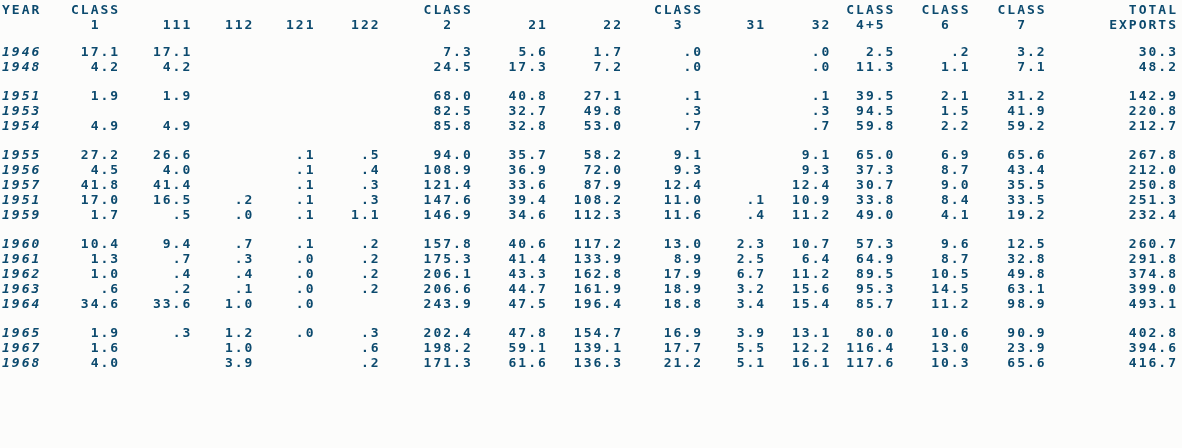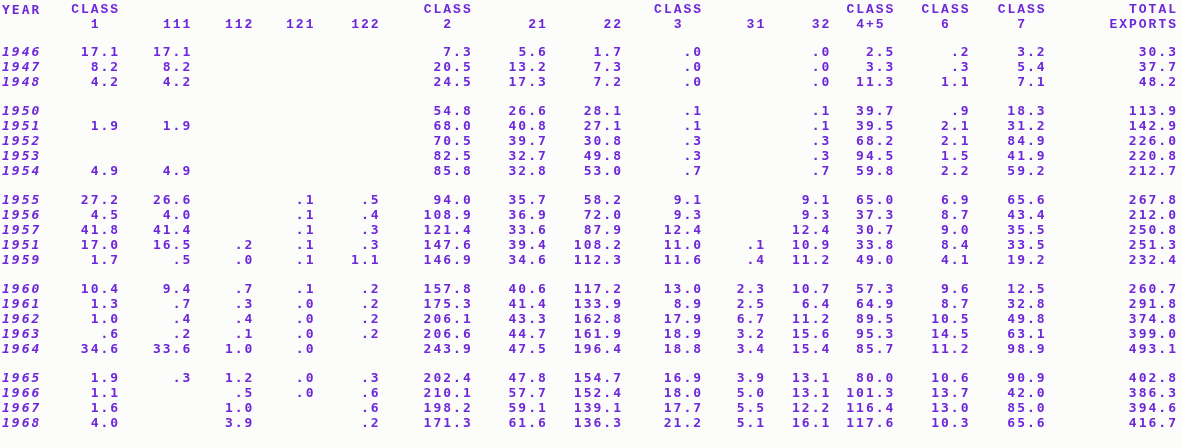--- a/index.html
+++ b/index.html
@@ -2,32 +2,32 @@
 <html><head>
 <meta charset="utf-8">
 <style>
   html,body{margin:0;padding:0;background:#fcfcfb;}
   body{width:1182px;height:448px;overflow:hidden;}
   .sheet{
     font-family:"DejaVu Sans Mono","Liberation Mono",monospace;
     font-weight:700;
     font-size:13px;
     letter-spacing:2px;
-    color:#6d28d9;
+    color:#0c4a6e;
     padding:2px 0 0 2px;
     -webkit-font-smoothing:antialiased;
   }
   table{border-collapse:collapse;table-layout:fixed;width:1176px;}
   th,td{padding:0;margin:0;white-space:nowrap;font-weight:700;}
   td{height:15px;line-height:15px;}
   th{vertical-align:top;}
   .hline{height:15px;line-height:15px;}
   .num{text-align:right;}
   .year{text-align:left;font-style:italic;}
-  th.right{text-align:right;font-family:Liberation Mono, monospace;}
+  th.right{text-align:right;}
   th.left{text-align:left;}
   .class-box{display:inline-block;text-align:center;}
   tr.headgap td{height:12px;line-height:12px;}
   tr.spacer td{height:14px;line-height:14px;}
 </style>
 </head>
 <body>
 
 <div class="sheet">
   <table>
@@ -115,38 +115,20 @@
           <td class="num">1.7</td>
           <td class="num">.0</td>
           <td class="num"></td>
           <td class="num">.0</td>
           <td class="num">2.5</td>
           <td class="num">.2</td>
           <td class="num">3.2</td>
           <td class="num">30.3</td>
         </tr>
         <tr>
-          <td class="year">1947</td>
-          <td class="num">8.2</td>
-          <td class="num">8.2</td>
-          <td class="num"></td>
-          <td class="num"></td>
-          <td class="num"></td>
-          <td class="num">20.5</td>
-          <td class="num">13.2</td>
-          <td class="num">7.3</td>
-          <td class="num">.0</td>
-          <td class="num"></td>
-          <td class="num">.0</td>
-          <td class="num">3.3</td>
-          <td class="num">.3</td>
-          <td class="num">5.4</td>
-          <td class="num">37.7</td>
-        </tr>
-        <tr>
           <td class="year">1948</td>
           <td class="num">4.2</td>
           <td class="num">4.2</td>
           <td class="num"></td>
           <td class="num"></td>
           <td class="num"></td>
           <td class="num">24.5</td>
           <td class="num">17.3</td>
           <td class="num">7.2</td>
           <td class="num">.0</td>
@@ -154,72 +136,36 @@
           <td class="num">.0</td>
           <td class="num">11.3</td>
           <td class="num">1.1</td>
           <td class="num">7.1</td>
           <td class="num">48.2</td>
         </tr>
         <tr class="spacer">
           <td colspan="16"></td>
         </tr>
         <tr>
-          <td class="year">1950</td>
-          <td class="num"></td>
-          <td class="num"></td>
-          <td class="num"></td>
-          <td class="num"></td>
-          <td class="num"></td>
-          <td class="num">54.8</td>
-          <td class="num">26.6</td>
-          <td class="num">28.1</td>
-          <td class="num">.1</td>
-          <td class="num"></td>
-          <td class="num">.1</td>
-          <td class="num">39.7</td>
-          <td class="num">.9</td>
-          <td class="num">18.3</td>
-          <td class="num">113.9</td>
-        </tr>
-        <tr>
           <td class="year">1951</td>
           <td class="num">1.9</td>
           <td class="num">1.9</td>
           <td class="num"></td>
           <td class="num"></td>
           <td class="num"></td>
           <td class="num">68.0</td>
           <td class="num">40.8</td>
           <td class="num">27.1</td>
           <td class="num">.1</td>
           <td class="num"></td>
           <td class="num">.1</td>
           <td class="num">39.5</td>
           <td class="num">2.1</td>
           <td class="num">31.2</td>
           <td class="num">142.9</td>
-        </tr>
-        <tr>
-          <td class="year">1952</td>
-          <td class="num"></td>
-          <td class="num"></td>
-          <td class="num"></td>
-          <td class="num"></td>
-          <td class="num"></td>
-          <td class="num">70.5</td>
-          <td class="num">39.7</td>
-          <td class="num">30.8</td>
-          <td class="num">.3</td>
-          <td class="num"></td>
-          <td class="num">.3</td>
-          <td class="num">68.2</td>
-          <td class="num">2.1</td>
-          <td class="num">84.9</td>
-          <td class="num">226.0</td>
         </tr>
         <tr>
           <td class="year">1953</td>
           <td class="num"></td>
           <td class="num"></td>
           <td class="num"></td>
           <td class="num"></td>
           <td class="num"></td>
           <td class="num">82.5</td>
           <td class="num">32.7</td>
@@ -451,53 +397,35 @@
           <td class="num">154.7</td>
           <td class="num">16.9</td>
           <td class="num">3.9</td>
           <td class="num">13.1</td>
           <td class="num">80.0</td>
           <td class="num">10.6</td>
           <td class="num">90.9</td>
           <td class="num">402.8</td>
         </tr>
         <tr>
-          <td class="year">1966</td>
-          <td class="num">1.1</td>
-          <td class="num"></td>
-          <td class="num">.5</td>
-          <td class="num">.0</td>
-          <td class="num">.6</td>
-          <td class="num">210.1</td>
-          <td class="num">57.7</td>
-          <td class="num">152.4</td>
-          <td class="num">18.0</td>
-          <td class="num">5.0</td>
-          <td class="num">13.1</td>
-          <td class="num">101.3</td>
-          <td class="num">13.7</td>
-          <td class="num">42.0</td>
-          <td class="num">386.3</td>
-        </tr>
-        <tr>
           <td class="year">1967</td>
           <td class="num">1.6</td>
           <td class="num"></td>
           <td class="num">1.0</td>
           <td class="num"></td>
           <td class="num">.6</td>
           <td class="num">198.2</td>
           <td class="num">59.1</td>
           <td class="num">139.1</td>
           <td class="num">17.7</td>
           <td class="num">5.5</td>
           <td class="num">12.2</td>
           <td class="num">116.4</td>
           <td class="num">13.0</td>
-          <td class="num">85.0</td>
+          <td class="num">23.9</td>
           <td class="num">394.6</td>
         </tr>
         <tr>
           <td class="year">1968</td>
           <td class="num">4.0</td>
           <td class="num"></td>
           <td class="num">3.9</td>
           <td class="num"></td>
           <td class="num">.2</td>
           <td class="num">171.3</td>

